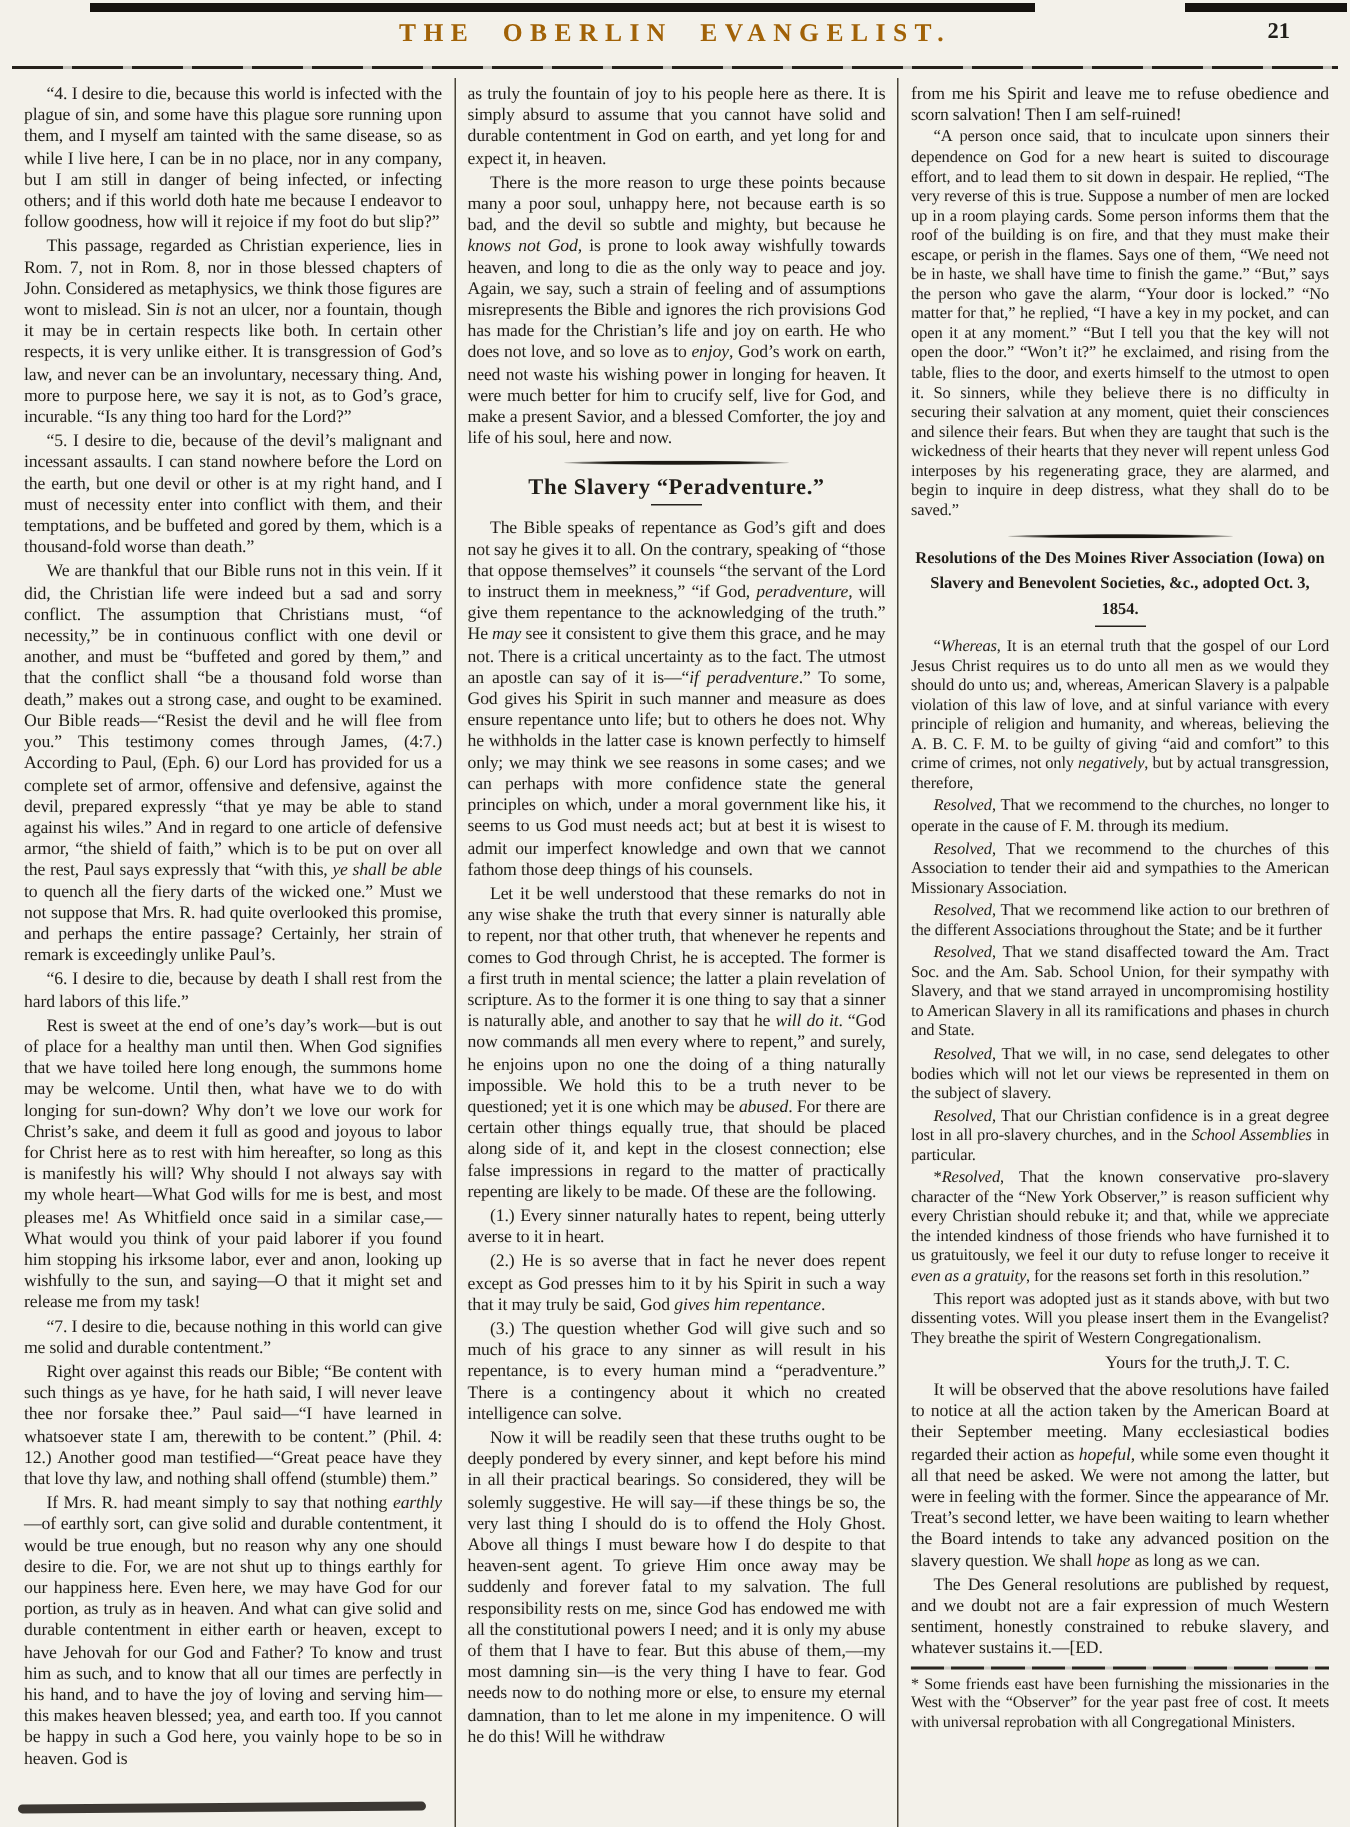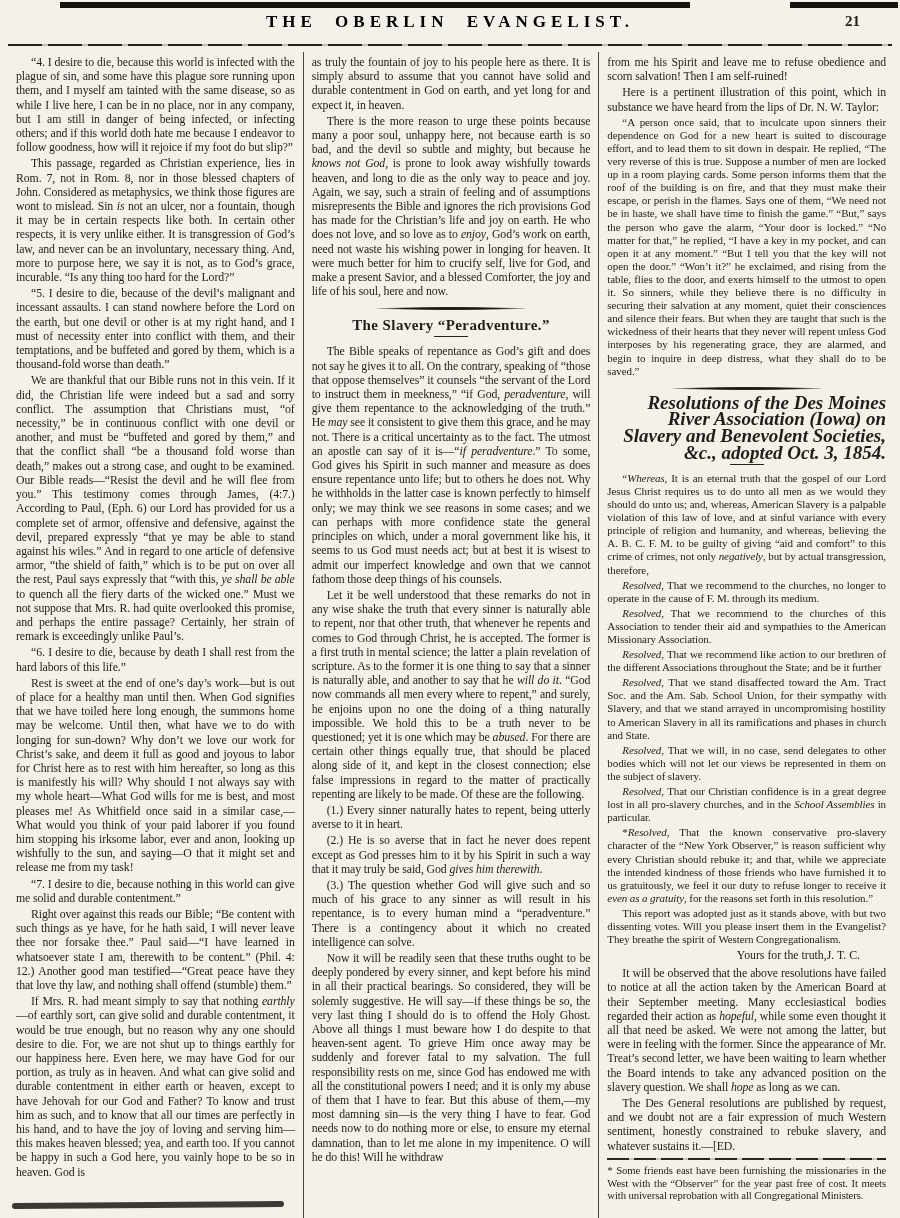--- a/index.html
+++ b/index.html
@@ -13,21 +13,21 @@
   .edge-bar { position:absolute; top:2px; height:6px; background:#15120e; }
   .edge-bar.left { left:60px; width:630px; }
   .edge-bar.right { left:790px; width:108px; }
   .head-rule {
     position:absolute; top:44px; left:8px; right:8px; height:2px;
     background:repeating-linear-gradient(90deg,#26221c 0 34px,rgba(38,34,28,.25) 34px 40px);
   }
   .masthead-row { position:absolute; top:12px; left:0; right:0; height:30px; }
   .masthead {
     position:absolute; left:0; right:0; text-align:center;
-    font-weight:bold; font-size:17px; letter-spacing:5px; word-spacing:9px; color:#000000;
+    font-weight:bold; font-size:17px; letter-spacing:5px; word-spacing:9px; color:#a16207;
   }
   .page-number { position:absolute; right:40px; top:1px; font-weight:bold; font-size:15px; }
   .cols {
     position:absolute; top:52px; left:10px; right:8px; bottom:0;
     display:flex;
   }
   .col { width:285px; padding:3px 6px 8px 6px; overflow:hidden; }
   .vrule { width:1px; background:#46403511; background:#4a4438; margin:0 2px; }
 
   .para {
@@ -35,22 +35,22 @@
     font-size:11.8px; line-height:14.2px;
     letter-spacing:-0.1px;
   }
   .noindent { text-indent:0; }
   .small { font-size:11px; line-height:13.1px; }
   .article-heading {
     text-align:center; font-size:15px; font-weight:bold;
     margin:7px 0 2px 0; letter-spacing:0.4px;
   }
   .res-heading {
-    font-size:19px; font-weight:bold; line-height:16.8px;
-    margin:5px 0 2px 0; text-align:right;font-style:italic;
+    font-size:11px; font-weight:bold; line-height:16.8px;
+    margin:5px 0 2px 0; text-align:center;
   }
   .ornament-divider {
     width:150px; height:3px; margin:9px auto 3px auto; border-radius:50%;
     background:radial-gradient(ellipse at center,#1c1913 0%,#1c1913 45%,rgba(28,25,19,0) 78%);
   }
   .short-rule { width:34px; border-top:1.4px solid #26221c; margin:1px auto 7px auto; }
   .sig-row {
     display:flex; justify-content:flex-end;
     padding:0 26px 0 68px; font-size:11.8px; margin:1px 0 3px 0;
   }
@@ -93,28 +93,27 @@
     <div class="vrule"></div>
     <div class="col">
         <p class="para noindent">as truly the fountain of joy to his people here as there. It is simply absurd to assume that you cannot have solid and durable contentment in God on earth, and yet long for and expect it, in heaven.</p>
         <p class="para">There is the more reason to urge these points because many a poor soul, unhappy here, not because earth is so bad, and the devil so subtle and mighty, but because he <i>knows not God</i>, is prone to look away wishfully towards heaven, and long to die as the only way to peace and joy. Again, we say, such a strain of feeling and of assumptions misrepresents the Bible and ignores the rich provisions God has made for the Christian’s life and joy on earth. He who does not love, and so love as to <i>enjoy</i>, God’s work on earth, need not waste his wishing power in longing for heaven. It were much better for him to crucify self, live for God, and make a present Savior, and a blessed Comforter, the joy and life of his soul, here and now.</p>
         <div class="ornament-divider"></div>
         <h2 class="article-heading">The Slavery “Peradventure.”</h2>
         <div class="short-rule"></div>
         <p class="para">The Bible speaks of repentance as God’s gift and does not say he gives it to all. On the contrary, speaking of “those that oppose themselves” it counsels “the servant of the Lord to instruct them in meekness,” “if God, <i>peradventure</i>, will give them repentance to the acknowledging of the truth.” He <i>may</i> see it consistent to give them this grace, and he may not. There is a critical uncertainty as to the fact. The utmost an apostle can say of it is—“<i>if peradventure</i>.” To some, God gives his Spirit in such manner and measure as does ensure repentance unto life; but to others he does not. Why he withholds in the latter case is known perfectly to himself only; we may think we see reasons in some cases; and we can perhaps with more confidence state the general principles on which, under a moral government like his, it seems to us God must needs act; but at best it is wisest to admit our imperfect knowledge and own that we cannot fathom those deep things of his counsels.</p>
         <p class="para">Let it be well understood that these remarks do not in any wise shake the truth that every sinner is naturally able to repent, nor that other truth, that whenever he repents and comes to God through Christ, he is accepted. The former is a first truth in mental science; the latter a plain revelation of scripture. As to the former it is one thing to say that a sinner is naturally able, and another to say that he <i>will do it</i>. “God now commands all men every where to repent,” and surely, he enjoins upon no one the doing of a thing naturally impossible. We hold this to be a truth never to be questioned; yet it is one which may be <i>abused</i>. For there are certain other things equally true, that should be placed along side of it, and kept in the closest connection; else false impressions in regard to the matter of practically repenting are likely to be made. Of these are the following.</p>
         <p class="para">(1.) Every sinner naturally hates to repent, being utterly averse to it in heart.</p>
-        <p class="para">(2.) He is so averse that in fact he never does repent except as God presses him to it by his Spirit in such a way that it may truly be said, God <i>gives him therewith</i>.</p>
+        <p class="para">(2.) He is so averse that in fact he never does repent except as God presses him to it by his Spirit in such a way that it may truly be said, God <i>gives him repentance</i>.</p>
         <p class="para">(3.) The question whether God will give such and so much of his grace to any sinner as will result in his repentance, is to every human mind a “peradventure.” There is a contingency about it which no created intelligence can solve.</p>
         <p class="para">Now it will be readily seen that these truths ought to be deeply pondered by every sinner, and kept before his mind in all their practical bearings. So considered, they will be solemly suggestive. He will say—if these things be so, the very last thing I should do is to offend the Holy Ghost. Above all things I must beware how I do despite to that heaven-sent agent. To grieve Him once away may be suddenly and forever fatal to my salvation. The full responsibility rests on me, since God has endowed me with all the constitutional powers I need; and it is only my abuse of them that I have to fear. But this abuse of them,—my most damning sin—is the very thing I have to fear. God needs now to do nothing more or else, to ensure my eternal damnation, than to let me alone in my impenitence. O will he do this! Will he withdraw</p>
       </div>
     <div class="vrule"></div>
     <div class="col">
         <p class="para noindent">from me his Spirit and leave me to refuse obedience and scorn salvation! Then I am self-ruined!</p>
-        <p class="para">Here is a pertinent illustration of this point, which in substance we have heard from the lips of Dr. N. W. Taylor:</p>
         <p class="para small">“A person once said, that to inculcate upon sinners their dependence on God for a new heart is suited to discourage effort, and to lead them to sit down in despair. He replied, “The very reverse of this is true. Suppose a number of men are locked up in a room playing cards. Some person informs them that the roof of the building is on fire, and that they must make their escape, or perish in the flames. Says one of them, “We need not be in haste, we shall have time to finish the game.” “But,” says the person who gave the alarm, “Your door is locked.” “No matter for that,” he replied, “I have a key in my pocket, and can open it at any moment.” “But I tell you that the key will not open the door.” “Won’t it?” he exclaimed, and rising from the table, flies to the door, and exerts himself to the utmost to open it. So sinners, while they believe there is no difficulty in securing their salvation at any moment, quiet their consciences and silence their fears. But when they are taught that such is the wickedness of their hearts that they never will repent unless God interposes by his regenerating grace, they are alarmed, and begin to inquire in deep distress, what they shall do to be saved.”</p>
         <div class="ornament-divider"></div>
         <h3 class="res-heading">Resolutions of the Des Moines River Association (Iowa) on Slavery and Benevolent Societies, &amp;c., adopted Oct. 3, 1854.</h3>
         <div class="short-rule"></div>
         <p class="para small">“<i>Whereas</i>, It is an eternal truth that the gospel of our Lord Jesus Christ requires us to do unto all men as we would they should do unto us; and, whereas, American Slavery is a palpable violation of this law of love, and at sinful variance with every principle of religion and humanity, and whereas, believing the A. B. C. F. M. to be guilty of giving “aid and comfort” to this crime of crimes, not only <i>negatively</i>, but by actual transgression, therefore,</p>
         <p class="para small"><i>Resolved</i>, That we recommend to the churches, no longer to operate in the cause of F. M. through its medium.</p>
         <p class="para small"><i>Resolved</i>, That we recommend to the churches of this Association to tender their aid and sympathies to the American Missionary Association.</p>
         <p class="para small"><i>Resolved</i>, That we recommend like action to our brethren of the different Associations throughout the State; and be it further</p>
         <p class="para small"><i>Resolved</i>, That we stand disaffected toward the Am. Tract Soc. and the Am. Sab. School Union, for their sympathy with Slavery, and that we stand arrayed in uncompromising hostility to American Slavery in all its ramifications and phases in church and State.</p>
         <p class="para small"><i>Resolved</i>, That we will, in no case, send delegates to other bodies which will not let our views be represented in them on the subject of slavery.</p>

